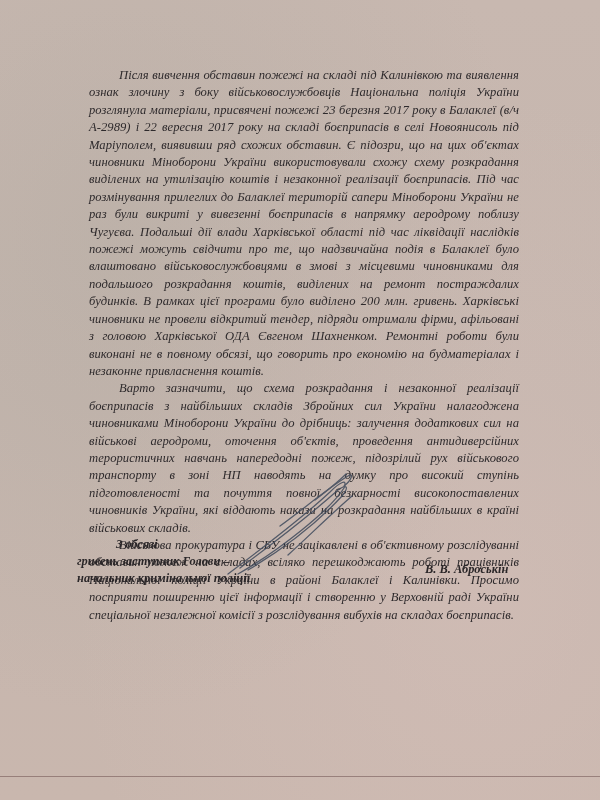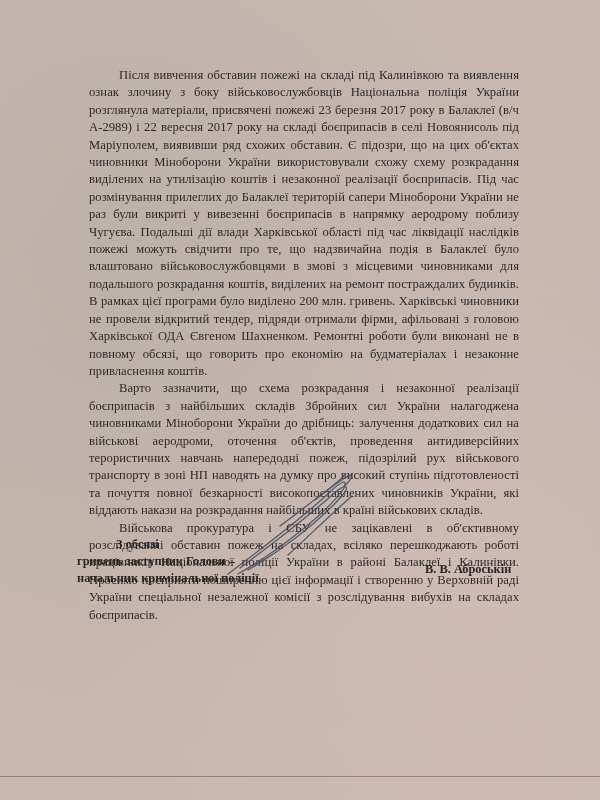--- a/index.html
+++ b/index.html
@@ -9,20 +9,21 @@
     font-family: "Liberation Serif", "DejaVu Serif", serif;
   }
   .paper {
     position: relative;
     width: 600px; height: 800px;
     background:
       radial-gradient(ellipse at 20% 30%, rgba(160,160,150,0.25), transparent 60%),
       radial-gradient(ellipse at 80% 75%, rgba(220,195,190,0.35), transparent 60%),
       linear-gradient(180deg, #c8b8b0 0%, #c5b6ae 50%, #c9b7ae 100%);
     overflow: hidden;
+    font-style: italic;
   }
   .body-text {
     position: absolute;
     left: 89px; top: 67px; width: 430px;
     color: #2e2a2c;
     font-size: 12.6px;
     line-height: 17.4px;
     text-align: justify;
     letter-spacing: 0.05px;
   }

